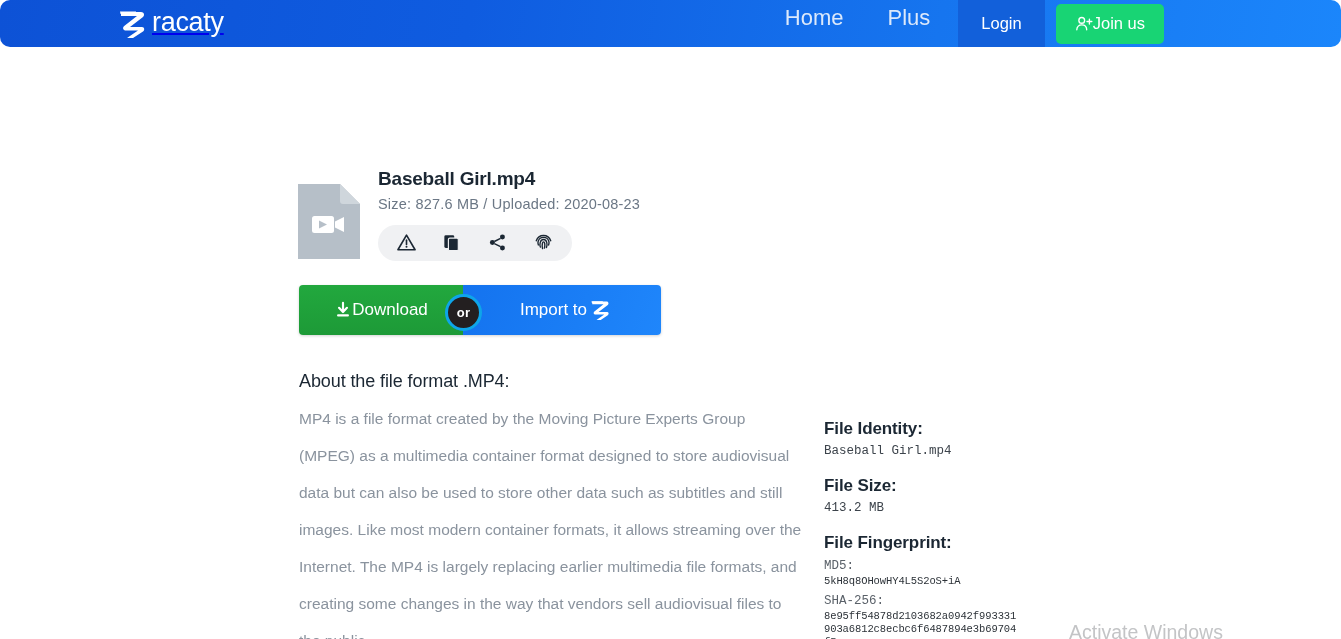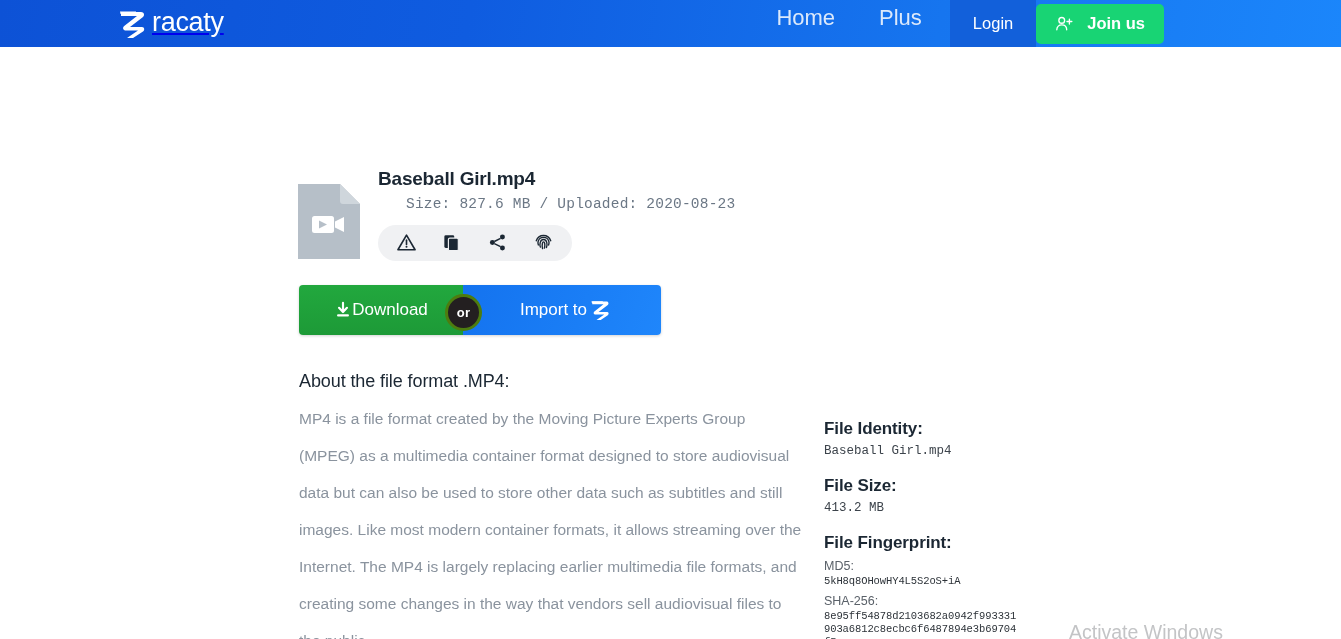--- a/index.html
+++ b/index.html
@@ -15,20 +15,21 @@
     position: relative;
   }
 
   
   .header {
     height: 47px;
     background: linear-gradient(100deg, #0d52d6 0%, #0f5ce0 35%, #1675ef 70%, #1b86fb 100%);
     display: flex;
     align-items: center;
     position: relative;
+    border-radius: 10px;
   }
   .brand {
     display: flex;
     align-items: center;
     margin-left: 115px;
     gap: 3px;
   }
   .brand-logo { width: 34px; height: 34px; display: block; }
   .brand-name {
     color: #ffffff;
@@ -66,25 +67,25 @@
     text-decoration: none;
     margin-left: 6px;
   }
   .nav-join {
     background: #18d474;
     color: #ffffff;
     font-size: 16.5px;
     height: 40px;
     display: flex;
     align-items: center;
-    gap: 14px;
+    gap: 0;
     padding: 0 19px;
     border-radius: 5px;
+    margin-left: 11px;
     text-decoration: none;
-    font-weight: bold;
   }
   .join-icon { width: 18px; height: 18px; display: block; }
 
   
   .content { position: relative; }
 
   .file-row {
     position: absolute;
     left: 298px;
     top: 92px;
@@ -94,26 +95,25 @@
   .file-thumb { width: 62px; height: 75px; flex: none; margin-top: 45px; }
   .file-meta { padding-top: 28px; }
   .file-title {
     font-size: 19px;
     font-weight: 700;
     color: #1b2733;
     letter-spacing: -0.2px;
     line-height: 1.25;
   }
   .file-sub {
-    font-family: Liberation Mono, monospace;
+    font-family: Liberation Sans, sans-serif;
     font-size: 14.5px;
     color: #6b7785;
     margin-top: 5px;
     letter-spacing: 0.2px;
-    margin-left: 28px;
   }
   .action-bar {
     margin-top: 13px;
     background: #f0f1f3;
     border-radius: 19px;
     height: 36px;
     width: 194px;
     display: flex;
     align-items: center;
     justify-content: space-around;
@@ -165,21 +165,21 @@
     padding-left: 8px;
   }
   .or-badge {
     position: absolute;
     left: 445px;
     top: 247px;
     width: 31px;
     height: 31px;
     border-radius: 50%;
     background: #231f20;
-    border: 3px solid #4d7c0f;
+    border: 3px solid #0ea5e9;
     color: #ffffff;
     font-size: 13px;
     font-weight: 700;
     display: flex;
     align-items: center;
     justify-content: center;
     z-index: 4;
     letter-spacing: 0.2px;
   }
   .dl-icon { width: 18px; height: 18px; display:block; }
@@ -220,21 +220,21 @@
     letter-spacing: -0.1px;
   }
   .side-h.gap { margin-top: 18px; }
   .side-v {
     font-family: "Liberation Mono", monospace;
     font-size: 12.5px;
     color: #3c434b;
     margin-top: 5px;
   }
   .hash-label {
-    font-family: Liberation Sans, sans-serif;
+    font-family: Liberation Mono, monospace;
     font-size: 12.5px;
     color: #5a6169;
     margin-top: 6px;
   }
   .hash-val {
     font-family: "Liberation Mono", monospace;
     font-size: 10.5px;
     color: #2c3238;
     line-height: 13px;
     letter-spacing: -0.1px;

